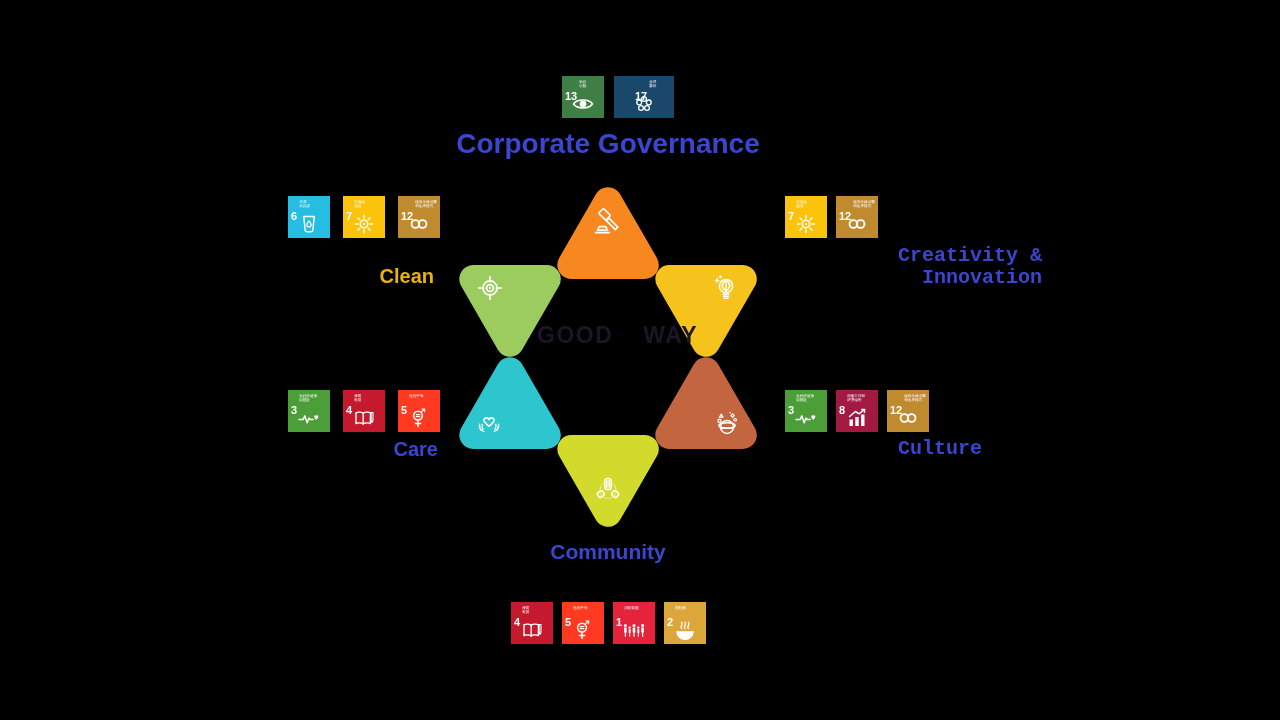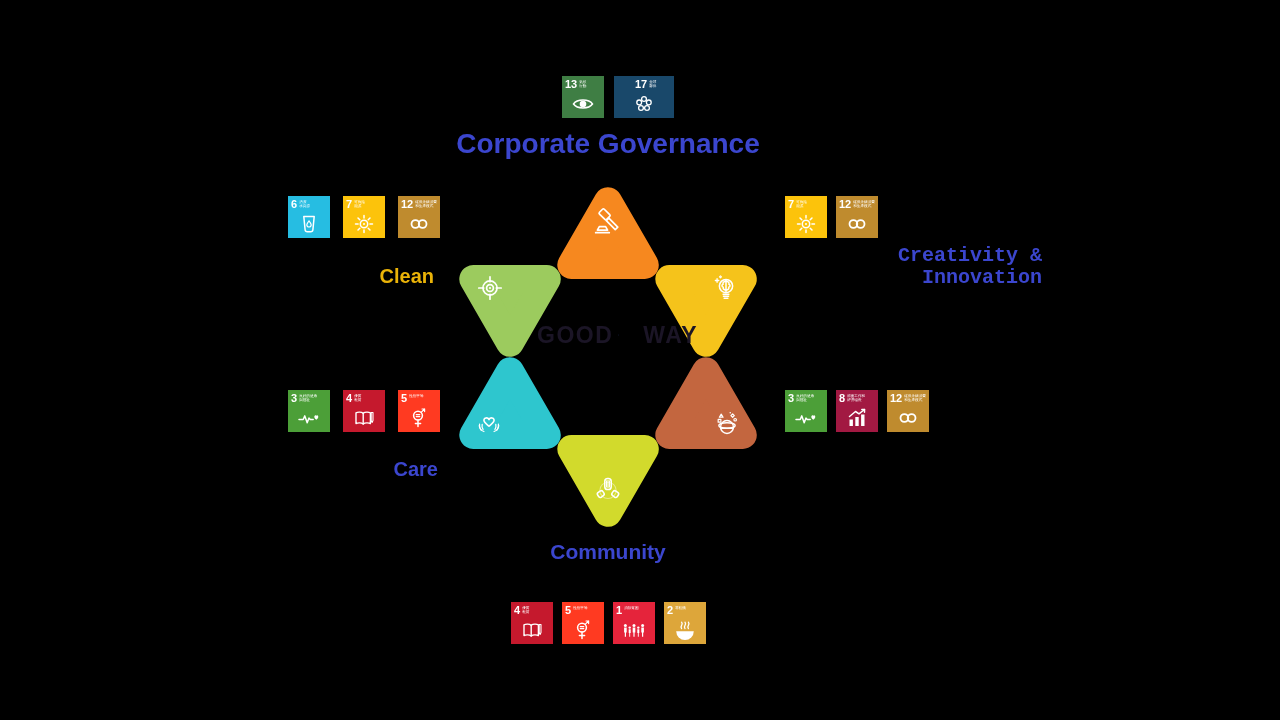--- a/index.html
+++ b/index.html
@@ -4,21 +4,21 @@
 <style>
   html,body{margin:0;padding:0;background:#000;}
   .canvas{position:relative;width:1280px;height:720px;background:#000;overflow:hidden;
           font-family:"Liberation Sans",sans-serif;}
   
   .group-label{position:absolute;font-weight:bold;font-size:20px;line-height:1.1;}
   .ta-c{text-align:center;} .ta-r{text-align:right;} .ta-l{text-align:right;font-family:Liberation Mono, monospace;}
   
   .tile{position:absolute;width:42px;height:42px;color:#fff;overflow:hidden;}
   .tile .hdr{display:flex;gap:2px;align-items:flex-start;padding:3px 2px 0 3px;}
-  .tile .num{font-weight:bold;font-size:11px;line-height:.95;}
+  .tile .num{font-weight:bold;font-size:11px;line-height:.95;margin-top:12px;}
   .tile .cap{font-size:3.6px;line-height:1.2;white-space:pre-line;padding-top:1px;}
   .tile .glyph{position:absolute;left:50%;bottom:2px;transform:translateX(-50%);}
   
   .star-svg{position:absolute;left:0;top:0;}
   .star-icon{position:absolute;width:34px;height:34px;}
   
   .logo{position:absolute;left:518px;top:314px;width:180px;height:42px;
         display:flex;align-items:center;justify-content:center;gap:5px;}
   .logo .word{font-weight:bold;font-size:23px;letter-spacing:1.5px;color:#1b1526;line-height:1;margin-left:19px;}
   .hidden-defs{position:absolute;width:0;height:0;overflow:hidden;}
@@ -193,21 +193,22 @@
     <svg width="30" height="34" viewBox="0 0 32 36">
       <path d="M16 3 L3 17 L16 32 L29.5 17.5" fill="none" stroke-width="7" stroke-linejoin="miter" stroke="#3E4E9C"></path>
       <path d="M20 12.5 l4.8 4.5 -4.8 4.5 -4.8 -4.5 Z" fill="#3E4E9C"></path>
     </svg>
     <span class="word">WAY</span>
   </div>
 
   <div class="group-label ta-c" style="left: 448px; top: 129px; width: 320px; font-size: 28px; color: rgb(59, 70, 206);">Corporate Governance</div>
   <div class="group-label ta-r" style="left: 284px; top: 244px; width: 150px; color: #eab308; margin-top: 21px;">Clean</div>
   <div class="group-label ta-l" style="left: 782px; top: 245px; width: 260px; color: rgb(59, 70, 206);">Creativity &amp; Innovation</div>
-  <div class="group-label ta-r" style="left: 288px; top: 458px; width: 150px; color: rgb(59, 70, 206);">Care</div>
+  <div class="group-label ta-r" style="left: 288px; top: 438px; width: 150px; color: rgb(59, 70, 206);">Care</div>
+  <div class="group-label ta-l" style="left: 782px; top: 438px; width: 200px; color: rgb(59, 70, 206);">Culture</div>
   <div class="group-label ta-c" style="left: 448px; top: 540px; width: 320px; font-size: 21px; color: rgb(59, 70, 206);">Community</div>
 
   <div class="tile" style="left: 562px; top: 76px; background-color: rgb(63, 126, 68);">
     <div class="hdr">
         <span class="num">13</span>
         <span class="cap">氣候
 行動</span>
       </div>
     <svg class="glyph" width="24" height="24" viewBox="0 0 24 24">
         <use href="#g-eye-globe"></use>

